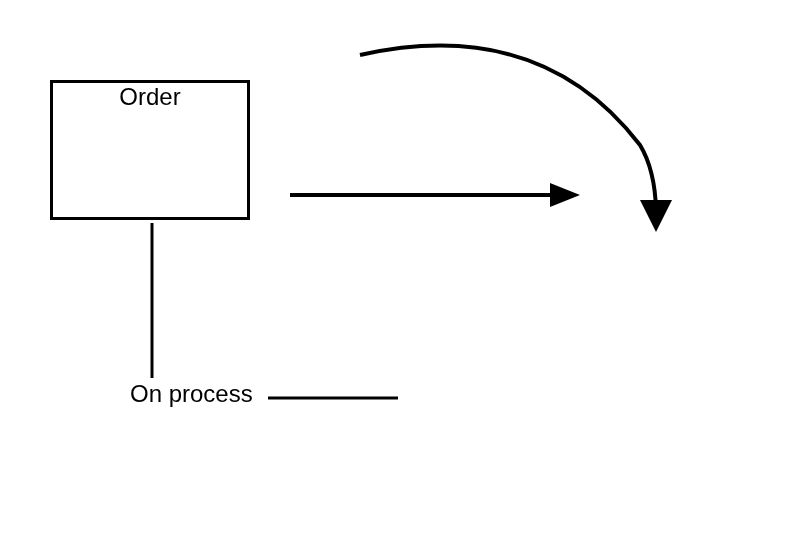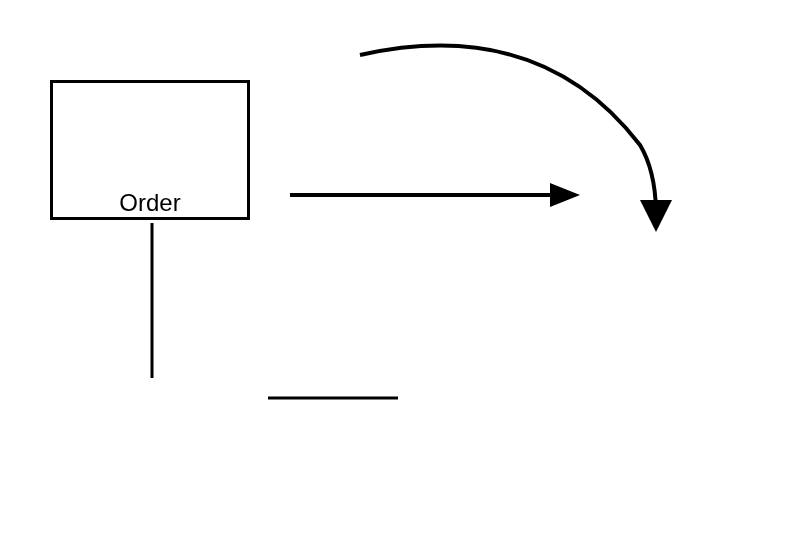--- a/index.html
+++ b/index.html
@@ -20,21 +20,21 @@
       height: 100%;
     }
     .box-order {
       position: absolute;
       left: 50px;
       top: 80px;
       width: 200px;
       height: 140px;
       border: 3px solid #000;
       display: flex;
-      align-items: flex-end;
+      align-items: flex-start;
       justify-content: center;
       font-size: 24px;
     }
     .box-checking {
       position: absolute;
       left: 400px;
       top: 330px;
       width: 220px;
       height: 90px;
       border: 3px solid #000;
@@ -62,20 +62,21 @@
 </head>
 <body>
 
 <div class="canvas">
 
   <div class="box-order">
     <span>Order</span>
   </div>
 
 
+  <div class="label-onprocess">On process</div>
 
   <svg class="overlay" viewBox="0 0 800 547">
 
     <line x1="290" y1="195" x2="550" y2="195" stroke="#000" stroke-width="4"></line>
     <polygon points="550,183 580,195 550,207" fill="#000"></polygon>
 
     <path d="M 360 55 Q 540 15 640 145 Q 655 170 656 210" stroke="#000" stroke-width="4" fill="none"></path>
     <polygon points="640,200 656,232 672,200" fill="#000"></polygon>
 
     <line x1="152" y1="223" x2="152" y2="378" stroke="#000" stroke-width="3"></line>

